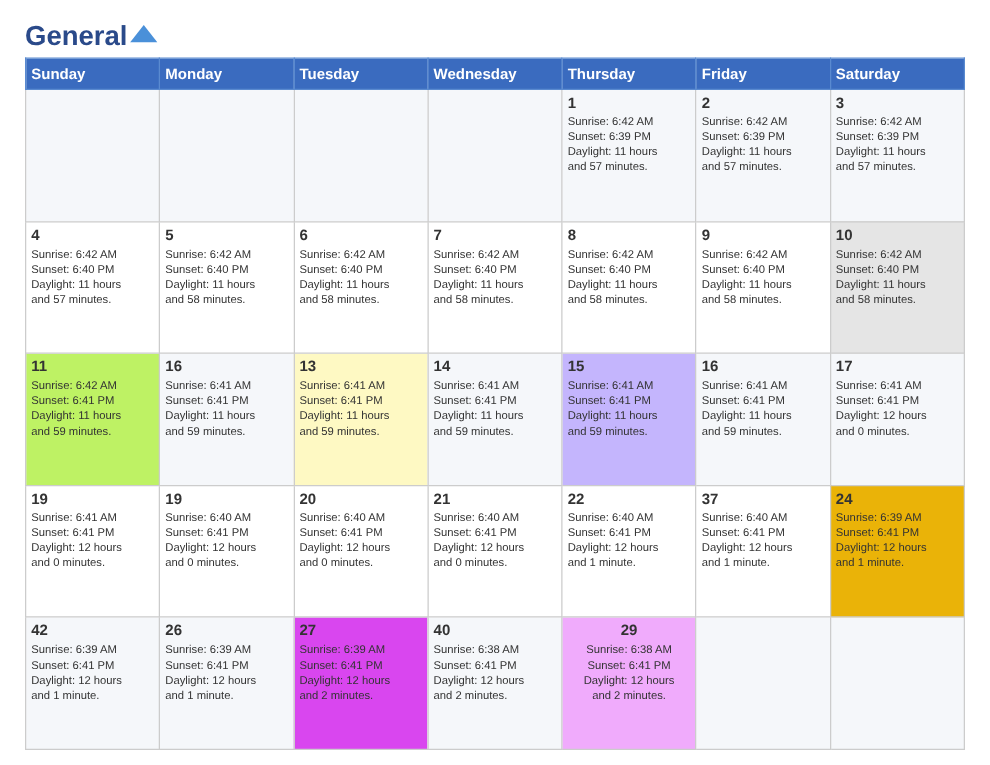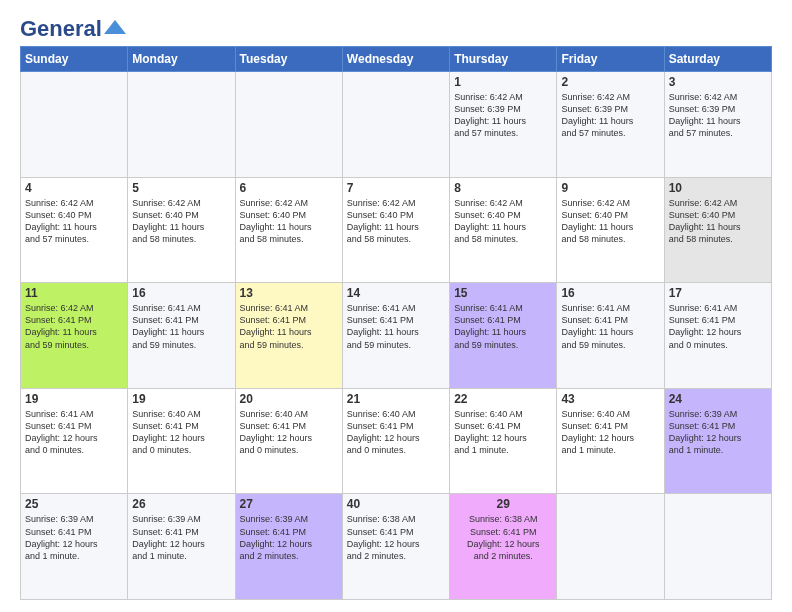--- a/index.html
+++ b/index.html
@@ -283,50 +283,50 @@
 and 0 minutes.</div>
           </td>
           <td style="background: rgb(255, 255, 255);">
             <span class="day-num">22</span>
             <div class="day-info" style="white-space: pre-line;">Sunrise: 6:40 AM
 Sunset: 6:41 PM
 Daylight: 12 hours
 and 1 minute.</div>
           </td>
           <td style="background: rgb(255, 255, 255);">
-            <span class="day-num">43</span>
-            <div class="day-info" style="white-space: pre-line;">Sunrise: 6:40 AM
-Sunset: 6:41 PM
-Daylight: 12 hours
-and 1 minute.</div>
-          </td>
-          <td style="background: #c4b5fd; margin-left: 36px;">
+            <span class="day-num">37</span>
+            <div class="day-info" style="white-space: pre-line;">Sunrise: 6:40 AM
+Sunset: 6:41 PM
+Daylight: 12 hours
+and 1 minute.</div>
+          </td>
+          <td style="background: #eab308; margin-left: 36px;">
             <span class="day-num">24</span>
             <div class="day-info" style="white-space: pre-line;">Sunrise: 6:39 AM
 Sunset: 6:41 PM
 Daylight: 12 hours
 and 1 minute.</div>
           </td>
         </tr>
         <tr>
           <td style="background: rgb(245, 247, 250);">
-            <span class="day-num">25</span>
+            <span class="day-num">42</span>
             <div class="day-info" style="white-space: pre-line;">Sunrise: 6:39 AM
 Sunset: 6:41 PM
 Daylight: 12 hours
 and 1 minute.</div>
           </td>
           <td style="background: rgb(245, 247, 250);">
             <span class="day-num">26</span>
             <div class="day-info" style="white-space: pre-line;">Sunrise: 6:39 AM
 Sunset: 6:41 PM
 Daylight: 12 hours
 and 1 minute.</div>
           </td>
-          <td style="background: #c4b5fd;">
+          <td style="background: #d946ef;">
             <span class="day-num">27</span>
             <div class="day-info" style="white-space: pre-line;">Sunrise: 6:39 AM
 Sunset: 6:41 PM
 Daylight: 12 hours
 and 2 minutes.</div>
           </td>
           <td style="background: rgb(245, 247, 250);">
             <span class="day-num">40</span>
             <div class="day-info" style="white-space: pre-line;">Sunrise: 6:38 AM
 Sunset: 6:41 PM

